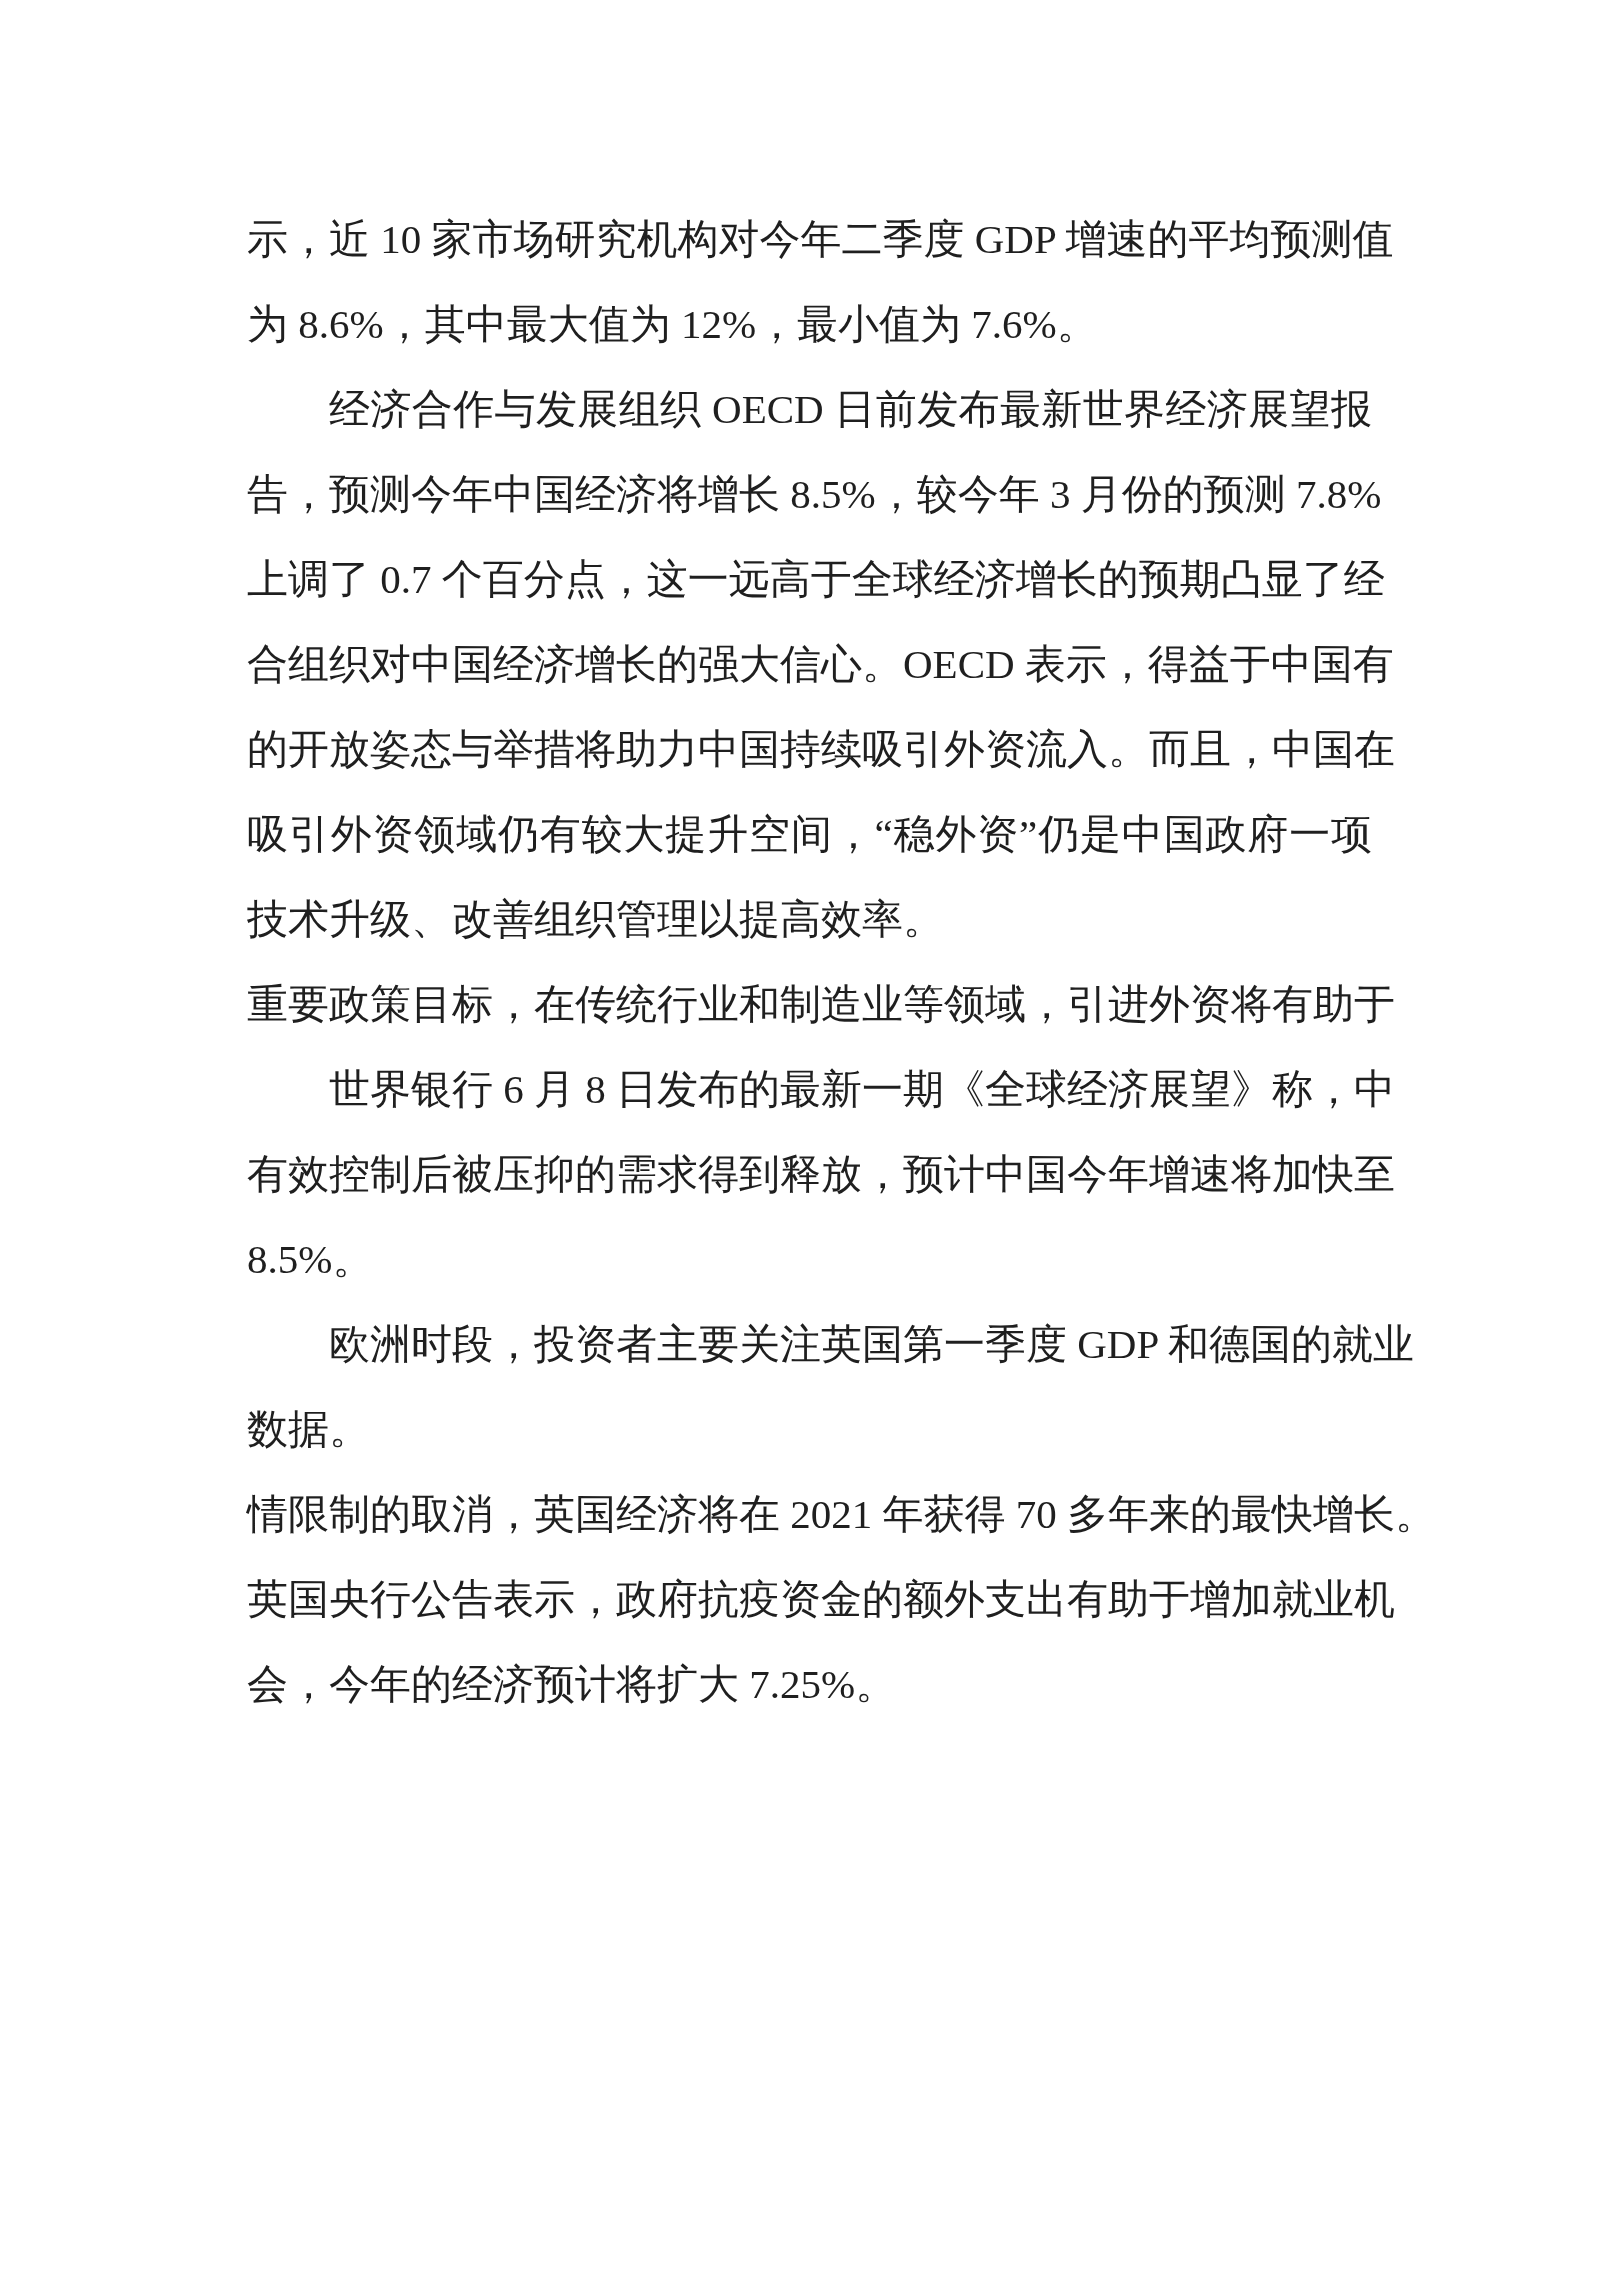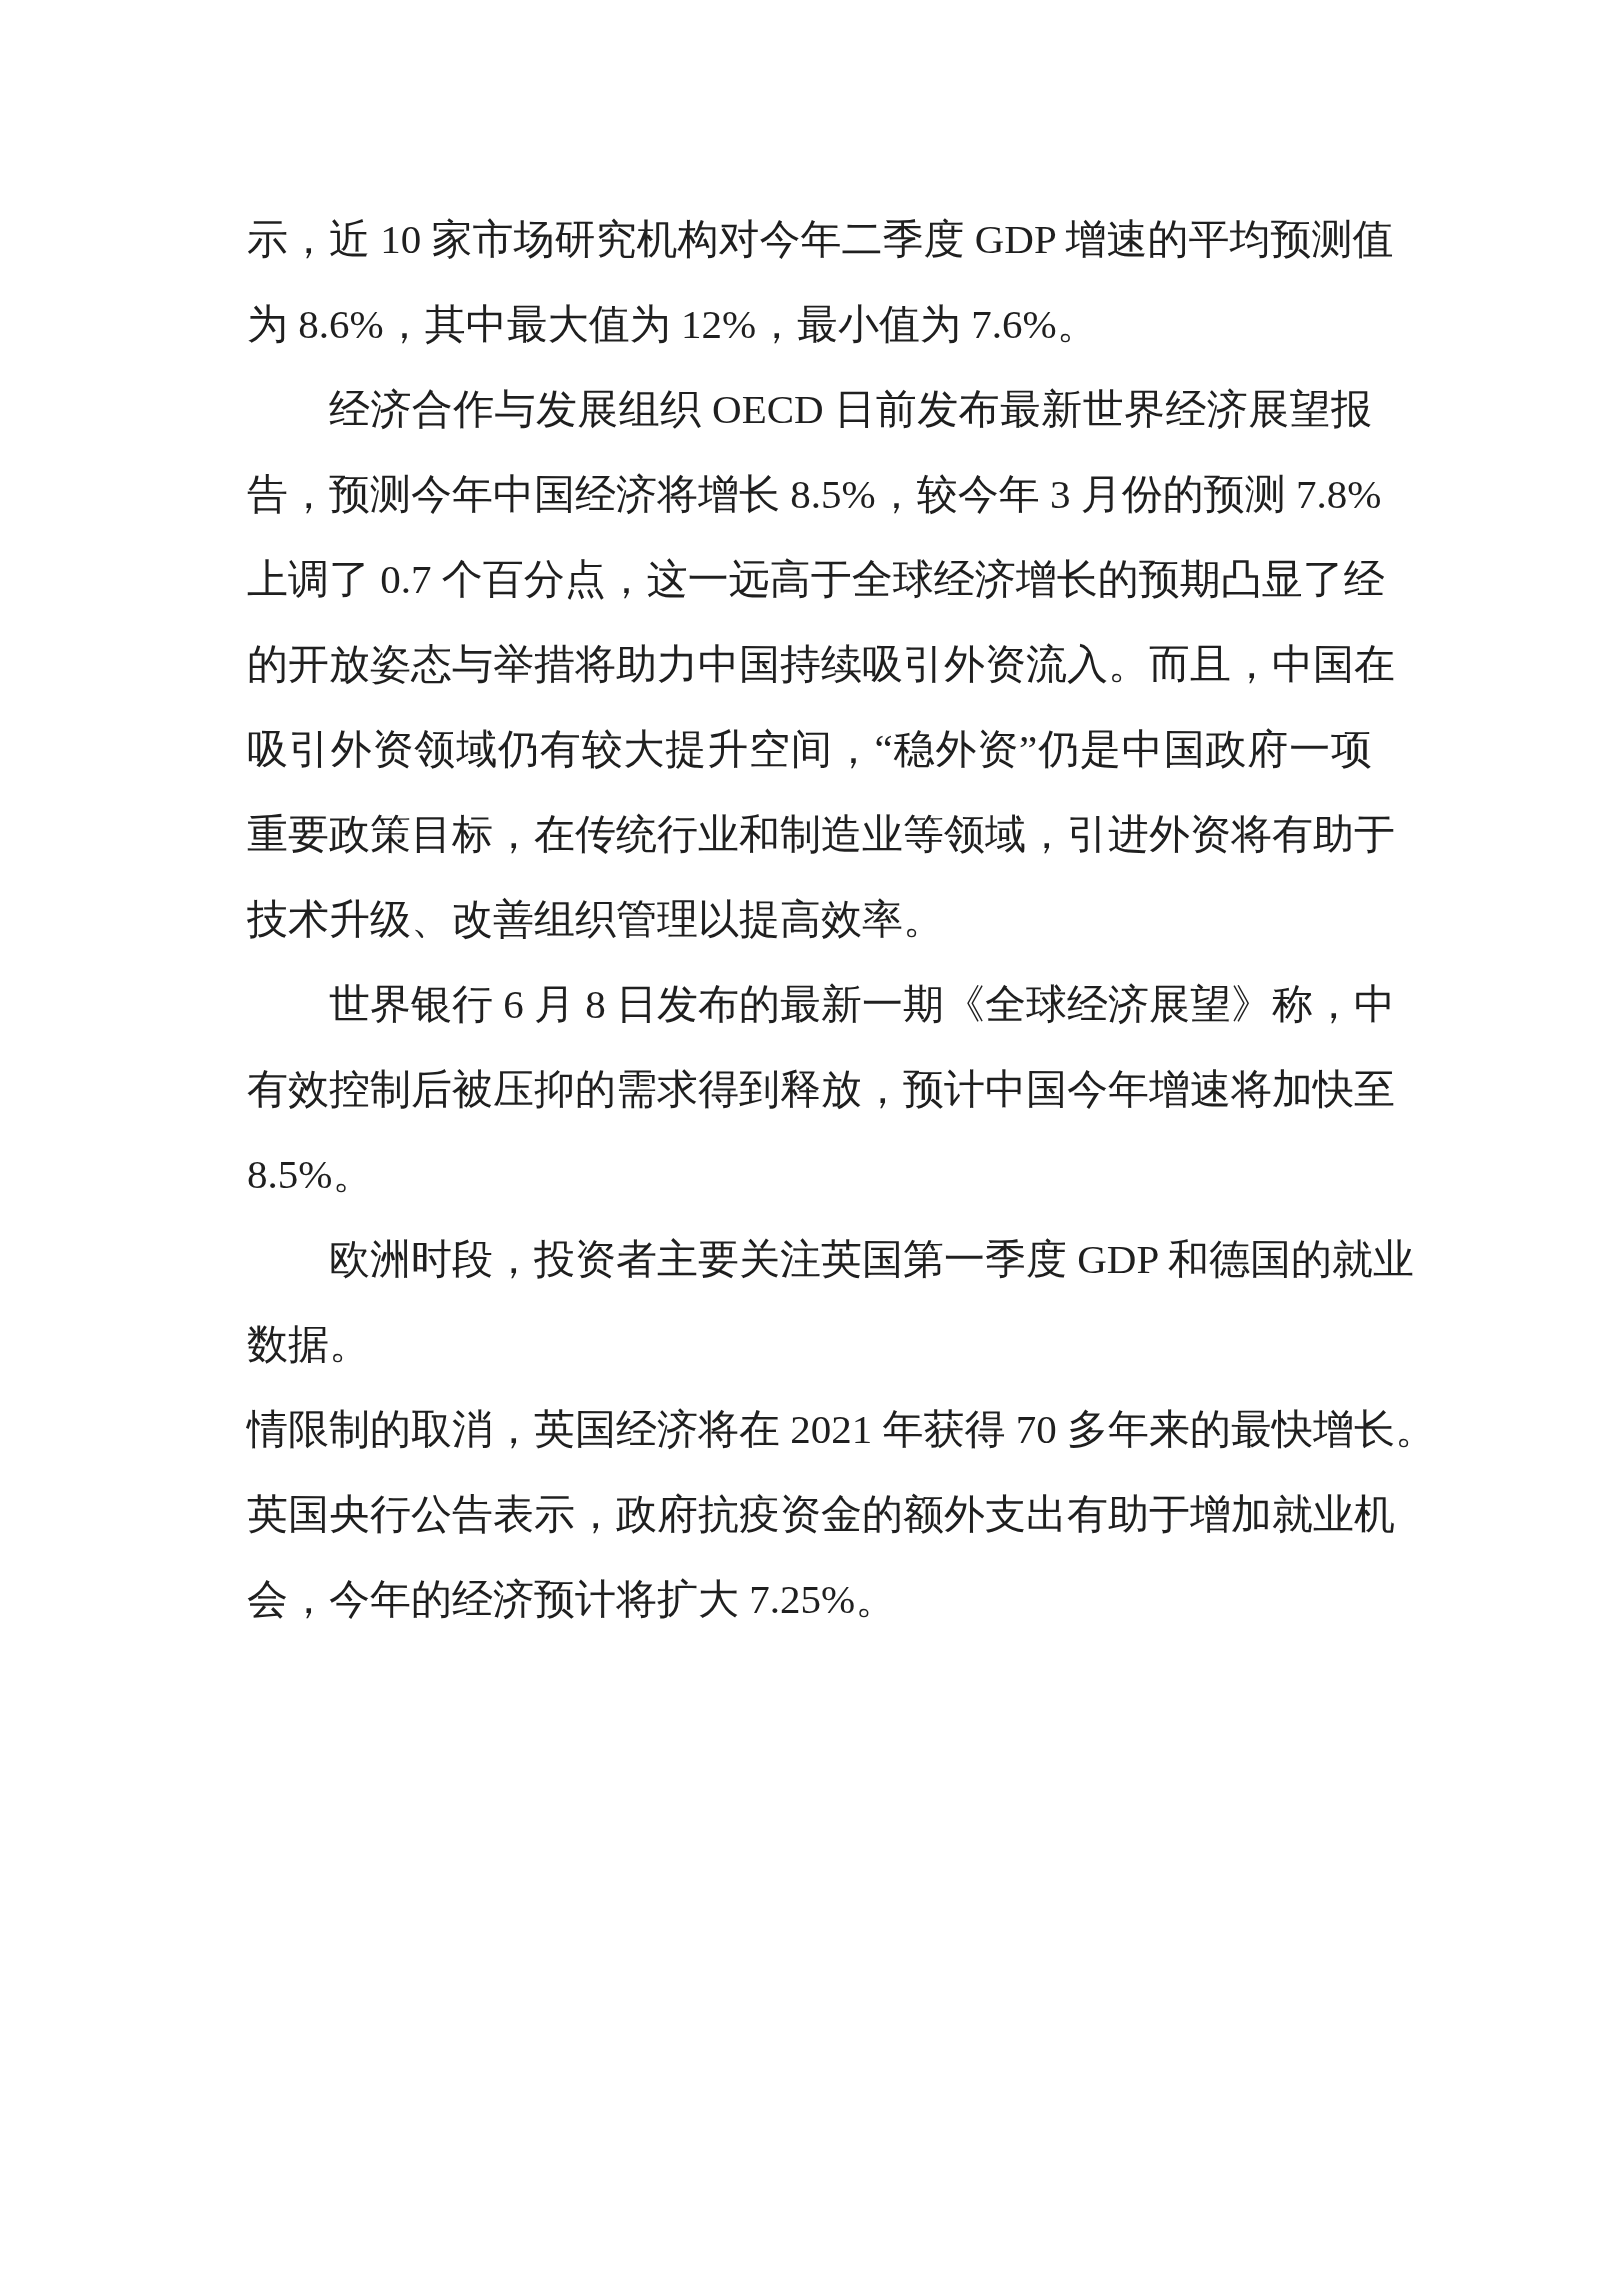--- a/index.html
+++ b/index.html
@@ -40,24 +40,25 @@
 </head>
 <body>
 
 <div class="page">
   <div class="text-block" id="lines-container" style="color: rgb(31, 31, 31);">
       <div class="line">示，近 10 家市场研究机构对今年二季度 GDP 增速的平均预测值</div>
       <div class="line para-end">为 8.6%，其中最大值为 12%，最小值为 7.6%。</div>
       <div class="line indent">经济合作与发展组织 OECD 日前发布最新世界经济展望报</div>
       <div class="line">告，预测今年中国经济将增长 8.5%，较今年 3 月份的预测 7.8%</div>
       <div class="line">上调了 0.7 个百分点，这一远高于全球经济增长的预期凸显了经</div>
+      <div class="line">合组织对中国经济增长的强大信心。OECD 表示，得益于中国有</div>
       <div class="line">的开放姿态与举措将助力中国持续吸引外资流入。而且，中国在</div>
       <div class="line">吸引外资领域仍有较大提升空间，“稳外资”仍是中国政府一项</div>
+      <div class="line para-end">技术升级、改善组织管理以提高效率。</div>
       <div class="line">重要政策目标，在传统行业和制造业等领域，引进外资将有助于</div>
-      <div class="line para-end">技术升级、改善组织管理以提高效率。</div>
       <div class="line indent">世界银行 6 月 8 日发布的最新一期《全球经济展望》称，中</div>
       <div class="line">有效控制后被压抑的需求得到释放，预计中国今年增速将加快至</div>
       <div class="line para-end">8.5%。</div>
       <div class="line indent">欧洲时段，投资者主要关注英国第一季度 GDP 和德国的就业</div>
       <div class="line para-end">数据。</div>
       <div class="line">情限制的取消，英国经济将在 2021 年获得 70 多年来的最快增长。</div>
       <div class="line">英国央行公告表示，政府抗疫资金的额外支出有助于增加就业机</div>
       <div class="line para-end">会，今年的经济预计将扩大 7.25%。</div>
     </div>
 </div>

